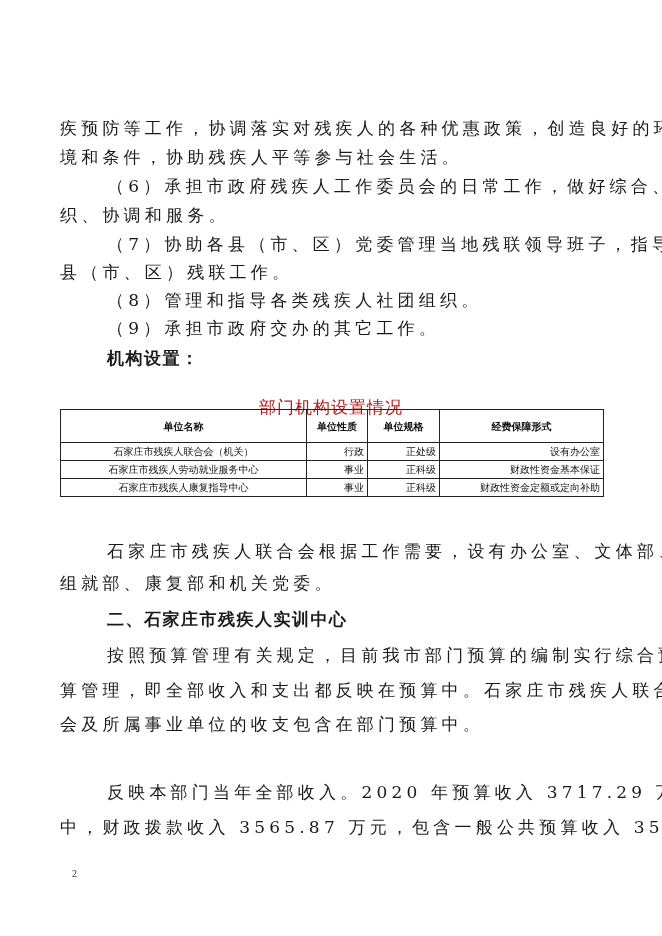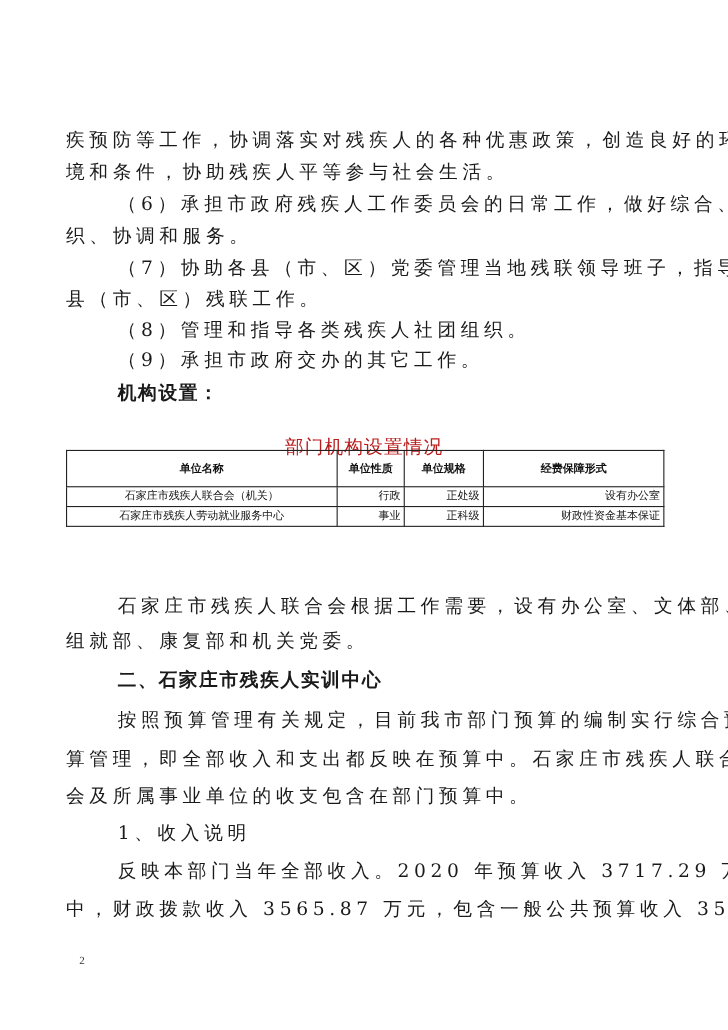--- a/index.html
+++ b/index.html
@@ -71,31 +71,36 @@
         <td class="c">行政</td>
         <td class="c">正处级</td>
         <td class="c">设有办公室</td>
       </tr>
       <tr>
         <td class="l">石家庄市残疾人劳动就业服务中心</td>
         <td class="c">事业</td>
         <td class="c">正科级</td>
         <td class="c">财政性资金基本保证</td>
       </tr>
+      <tr>
+        <td class="l">石家庄市残疾人康复指导中心</td>
+        <td class="c">事业</td>
+        <td class="c">正科级</td>
+        <td class="c">财政性资金定额或定向补助</td>
+      </tr>
     </tbody>
   </table>
 
   <div class="line indent" style="top:541px">石家庄市残疾人联合会根据工作需要，设有办公室、文体部、</div>
   <div class="line" style="top:573px">组就部、康复部和机关党委。</div>
 
   <div class="line indent bold" style="top:609px">二、石家庄市残疾人实训中心</div>
 
   <div class="line indent" style="top:645px">按照预算管理有关规定，目前我市部门预算的编制实行综合预</div>
   <div class="line" style="top:680px">算管理，即全部收入和支出都反映在预算中。石家庄市残疾人联合</div>
   <div class="line" style="top:714px">会及所属事业单位的收支包含在部门预算中。</div>
 
-  <div class="line indent" style="top:748px">1、收入说明</div>
 
   <div class="line indent" style="top:782px">反映本部门当年全部收入。2020 年预算收入 3717.29 万元。其</div>
   <div class="line" style="top:817px">中，财政拨款收入 3565.87 万元，包含一般公共预算收入 3535.87</div>
 
   <div class="pagenum">2</div>
 </div>
 
 </body></html>

